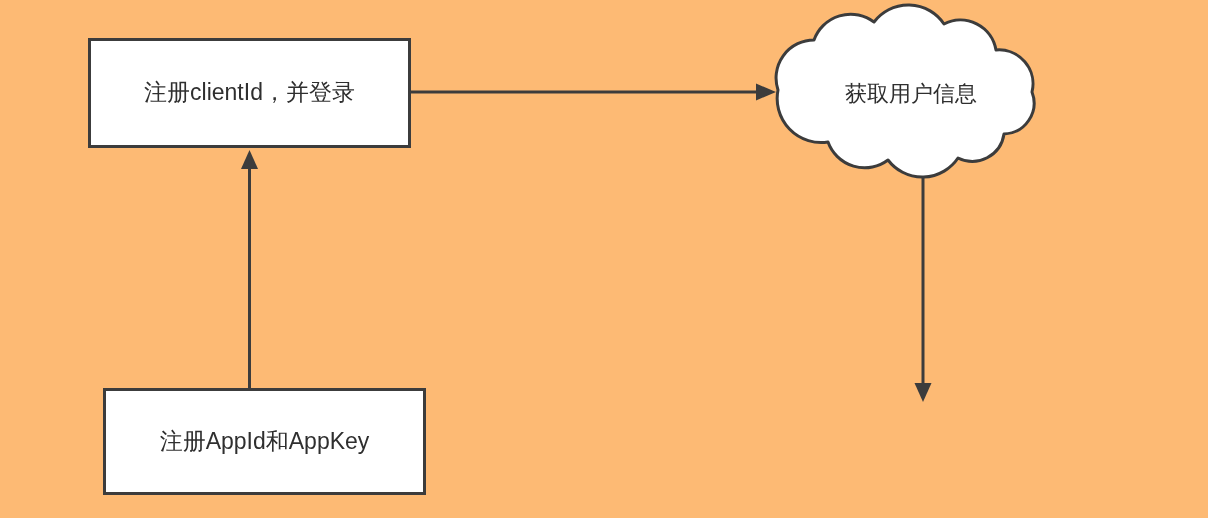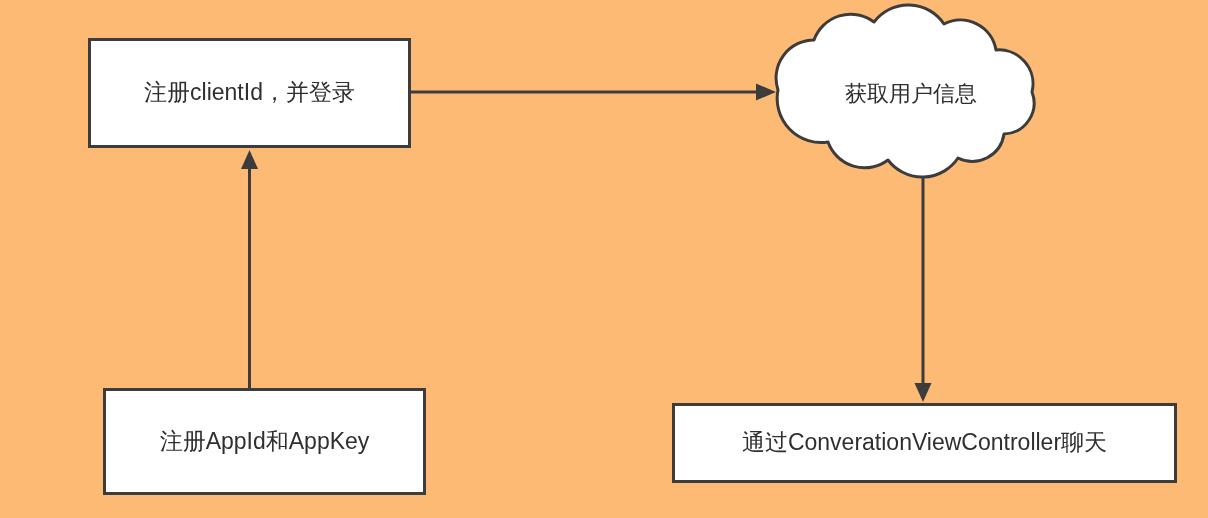--- a/index.html
+++ b/index.html
@@ -87,21 +87,18 @@
   </svg>
 
   <div class="node node-register-client">
     <span>注册clientId，并登录</span>
   </div>
 
   <div class="node node-register-app">
     <span>注册AppId和AppKey</span>
   </div>
 
-  <div class="node node-chat">
-    <span>通过ConverationViewController聊天</span>
-  </div>
 
   <div class="cloud-label">
     <span>获取用户信息</span>
   </div>
 
 </div>
 
 </body></html>

